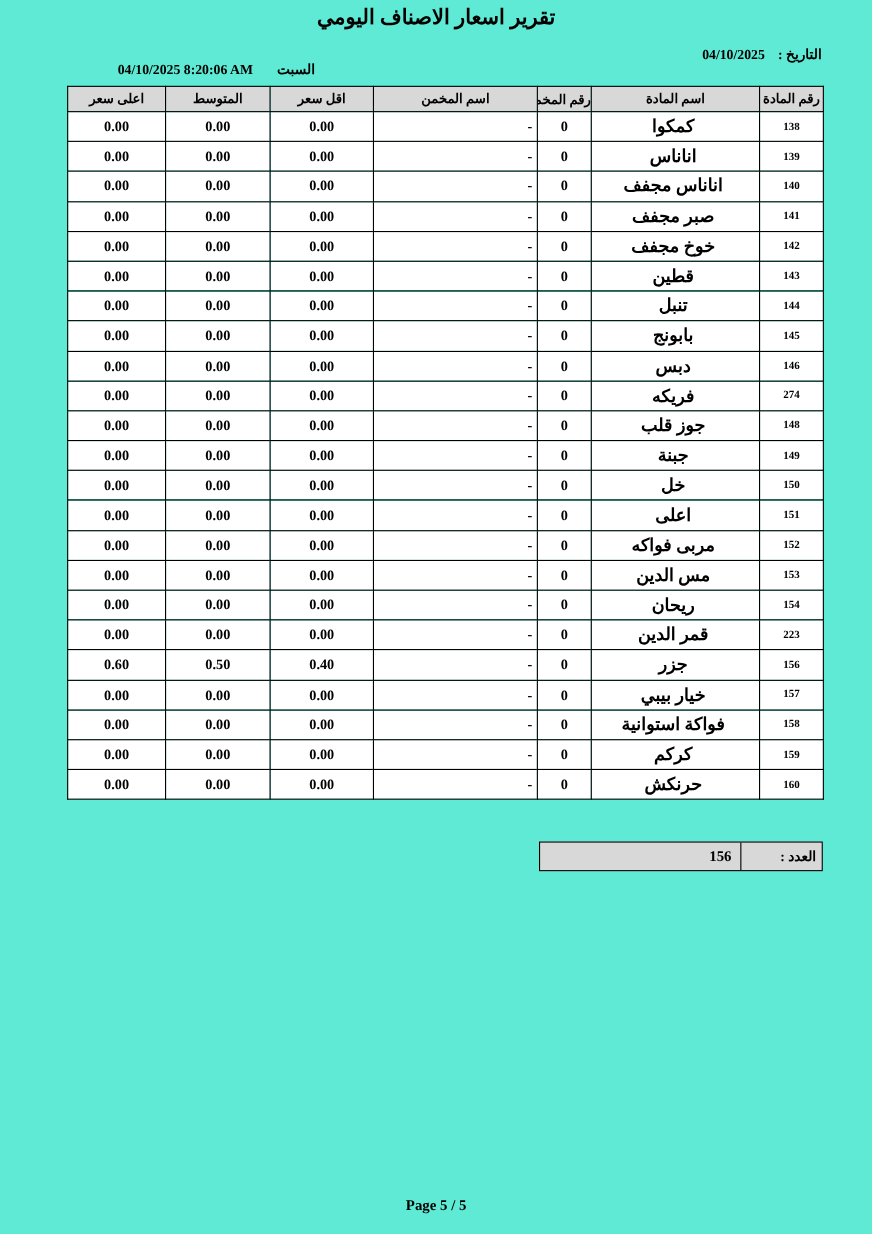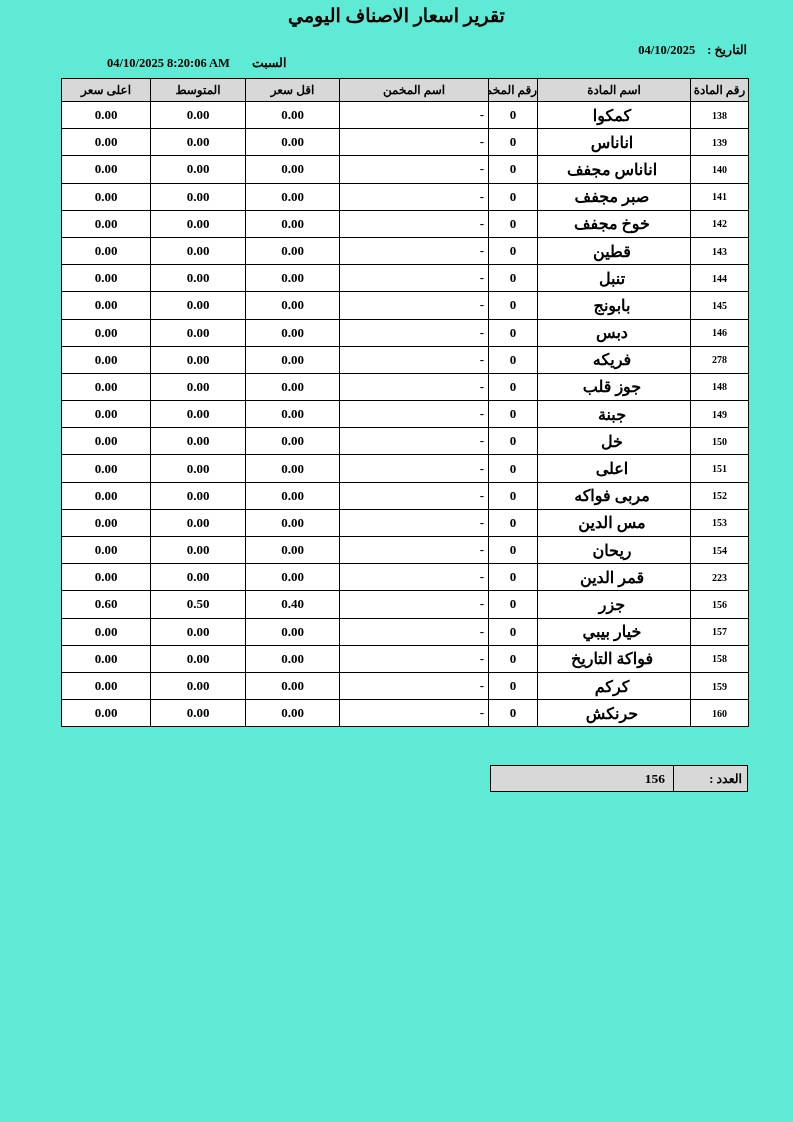--- a/index.html
+++ b/index.html
@@ -192,21 +192,21 @@
         <tr>
       <td class="c-id">146</td>
       <td class="c-name">دبس</td>
       <td class="c-appno">0</td>
       <td class="c-appname">-</td>
       <td class="c-price">0.00</td>
       <td class="c-price">0.00</td>
       <td class="c-price">0.00</td>
     </tr>
         <tr>
-      <td class="c-id">278</td>
+      <td class="c-id">274</td>
       <td class="c-name">فريكه</td>
       <td class="c-appno">0</td>
       <td class="c-appname">-</td>
       <td class="c-price">0.00</td>
       <td class="c-price">0.00</td>
       <td class="c-price">0.00</td>
     </tr>
         <tr>
       <td class="c-id">148</td>
       <td class="c-name">جوز قلب</td>
@@ -292,21 +292,21 @@
       <td class="c-id">157</td>
       <td class="c-name">خيار بيبي</td>
       <td class="c-appno">0</td>
       <td class="c-appname">-</td>
       <td class="c-price">0.00</td>
       <td class="c-price">0.00</td>
       <td class="c-price">0.00</td>
     </tr>
         <tr>
       <td class="c-id">158</td>
-      <td class="c-name">فواكة التاريخ</td>
+      <td class="c-name">فواكة استوانية</td>
       <td class="c-appno">0</td>
       <td class="c-appname">-</td>
       <td class="c-price">0.00</td>
       <td class="c-price">0.00</td>
       <td class="c-price">0.00</td>
     </tr>
         <tr>
       <td class="c-id">159</td>
       <td class="c-name">كركم</td>
       <td class="c-appno">0</td>
@@ -325,14 +325,15 @@
       <td class="c-price">0.00</td>
     </tr>
       </tbody>
   </table>
 
   <div class="count-box">
     <div class="count-label">العدد :</div>
     <div class="count-value">156</div>
   </div>
 
+  <div class="page-footer">Page 5 / 5</div>
 
 </div>
 
 </body></html>

